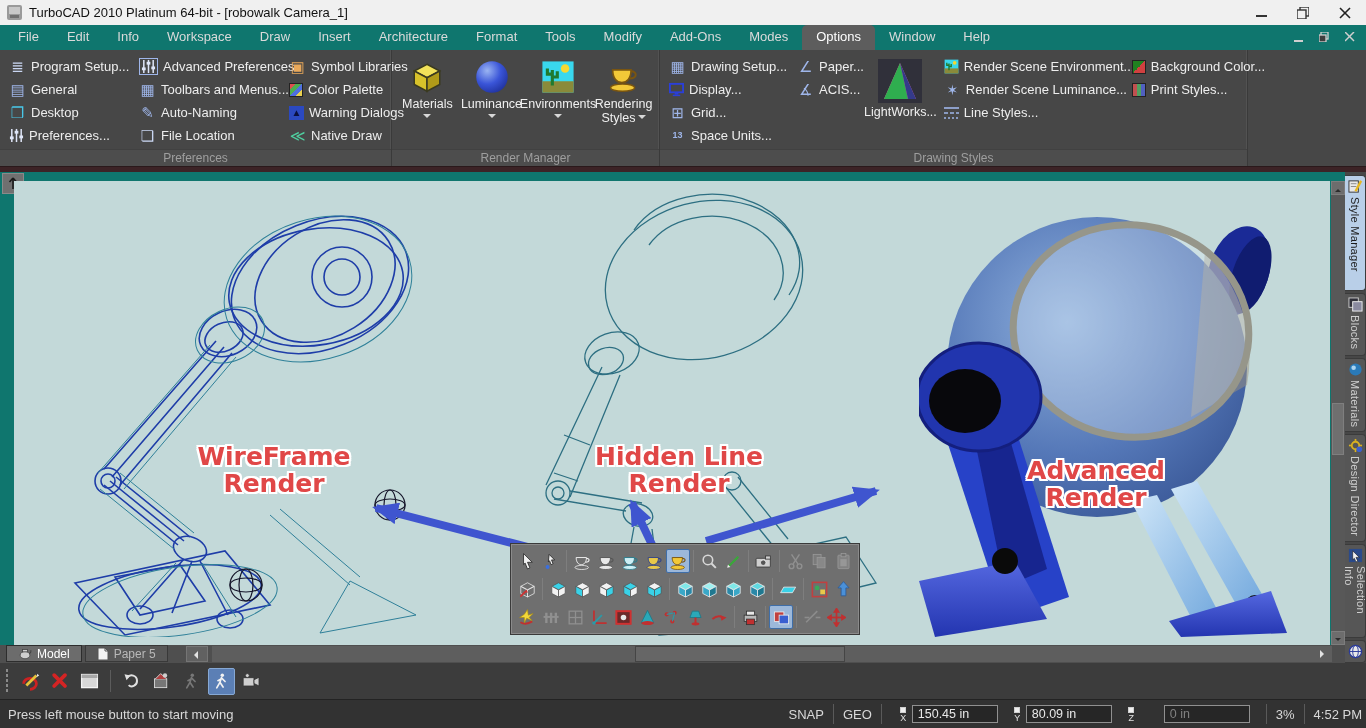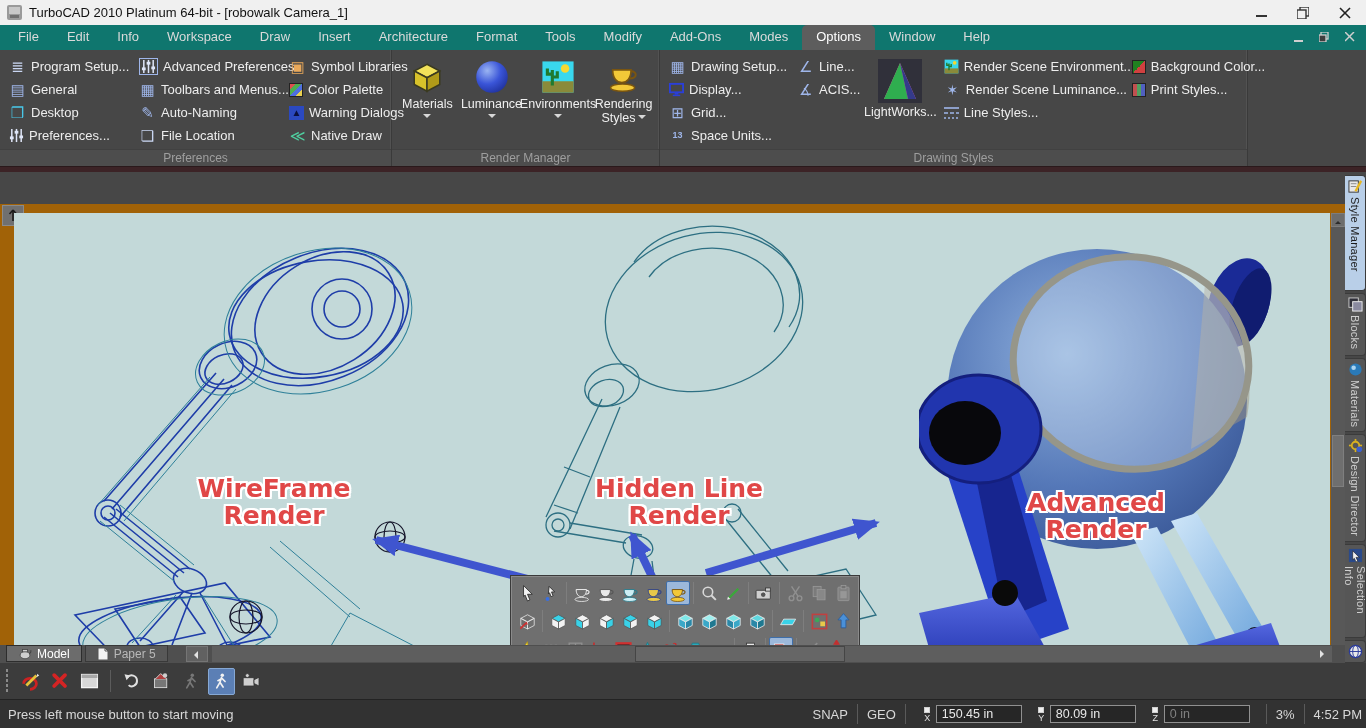--- a/index.html
+++ b/index.html
@@ -43,21 +43,21 @@
   .rbig { width:64px; display:flex; flex-direction:column; align-items:center; padding-top:2px;
           color:#f0f0f0; font-size:12.5px; text-align:center; cursor:default; }
   .rbig .bico { height:40px; display:flex; align-items:center; }
   .rbig .blabel { line-height:1.15; }
   .dd { width:0; height:0; border:4px solid transparent; border-top-color:#d8d8d8; margin-top:3px; }
   .ddi { display:inline-block; width:0; height:0; border:4px solid transparent; border-top-color:#d8d8d8; margin-left:2px; vertical-align:middle;}
   .ribbon-accent { position:absolute; left:0; top:166px; width:1366px; height:6px;
                    background:#3c2326; border-top:1px solid #2a191b; }
 
   
-  .workspace { position:absolute; left:0; top:172px; width:1345px; height:473px; background:#a16207;margin-top:32px; }
+  .workspace { position:absolute; left:0; top:172px; width:1345px; height:473px; background:#0f766e; }
   .corner-btn { position:absolute; left:2px; top:1px; width:22px; height:21px; background:#707070;
                 border:1px solid #8a8a8a; display:flex; align-items:center; justify-content:center; }
   .canvas { position:absolute; left:14px; top:9px; width:1316px; height:464px; background:#c3d9d9; overflow:hidden; }
   .cv-label { position:absolute; text-align:center; font-family:"DejaVu Sans", sans-serif;
               font-weight:700; font-size:25px; line-height:1.08; color:#e04747;
               text-shadow:-2px -2px 0 #fff,2px -2px 0 #fff,-2px 2px 0 #fff,2px 2px 0 #fff,0 -2px 0 #fff,0 2px 0 #fff,-2px 0 0 #fff,2px 0 0 #fff; }
   .arrows { position:absolute; left:0; top:0; pointer-events:none; }
 
   
   .vscroll { position:absolute; left:1331px; top:9px; width:14px; height:464px; background:#585858; }
@@ -108,21 +108,21 @@
                border-top:1px solid #232323; display:flex; align-items:center; color:#d8d8d8; font-size:13px; }
   .status-msg { margin-left:8px; }
   .status-right { position:absolute; right:4px; display:flex; align-items:center; height:29px; }
   .ssep { width:1px; height:20px; background:#5a5a5a; margin:0 9px; }
   .coord { display:flex; align-items:center; gap:3px; margin:0 7px; }
   .cl { display:flex; flex-direction:column; align-items:center; width:11px; }
   .sq { width:6px; height:6px; border:1px solid #d0d0d0; background:#efefef; margin-bottom:1px; }
   .ltr { font-size:9px; line-height:8px; color:#e2e2e2; }
   .cin { width:86px; height:18px; background:#262626; border:1px solid #909090; color:#e8e8e8;
          font-size:12.5px; padding:0 5px; font-family:"Liberation Sans",sans-serif; }
-  .cin.dim { color:#808080; }
+  .cin.dim { color:#808080;margin-left:24px; }
 
   
   .rtb { position:absolute; left:496px; top:362px; background:#6f6f6f; border:1px solid #3a3a3a;
          box-shadow:inset 0 0 0 1px #8a8a8a; padding:3px 4px; }
   .rtb-row { display:flex; align-items:center; height:28px; }
   .rtb-btn { width:24px; height:24px; display:flex; align-items:center; justify-content:center; border-radius:2px; }
   .rtb-btn.active { background:#9cb8da; border:1px solid #3f6ea8; }
   .rtb-btn.disabled { opacity:.45; filter:grayscale(0.6); }
   .rtb-sep { width:1px; height:22px; background:#585858; border-right:1px solid #7e7e7e; margin:0 3px; }
 </style>
@@ -394,21 +394,21 @@
                 <span class="gi" style="color:#9fb6ea;font-size:9px;font-weight:bold">13</span>
               </span>
               <span>Space Units...</span>
             </div>
           </div>
           <div class="rcol" style="width: 66px;">
             <div class="ribbon-item">
               <span class="icw">
                 <span class="gi" style="color:#9fb6ea;font-size:15px">∠</span>
               </span>
-              <span>Line...</span>
+              <span>Paper...</span>
             </div>
             <div class="ribbon-item">
               <span class="icw">
                 <span class="gi" style="color:#9fb6ea;font-size:15px">∡</span>
               </span>
               <span>ACIS...</span>
             </div>
           </div>
           <div class="rbig" style="width: 86px;">
             <div class="bico icw" style="height:48px">

